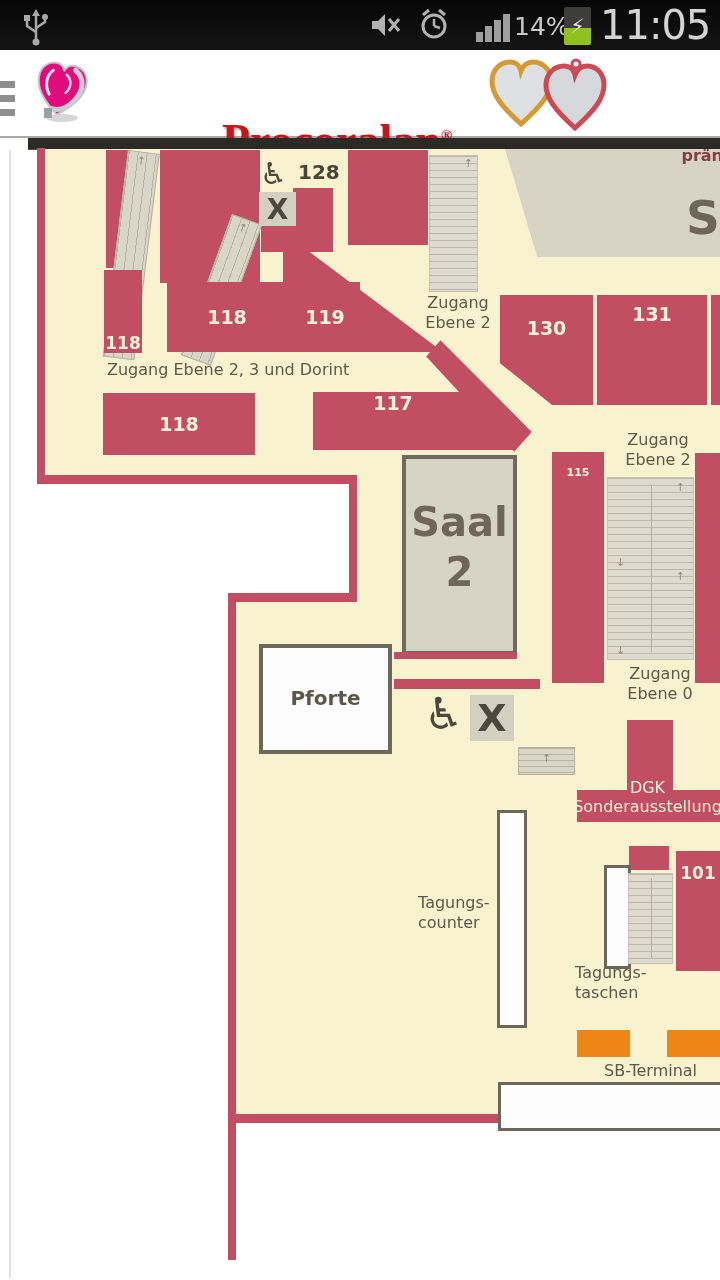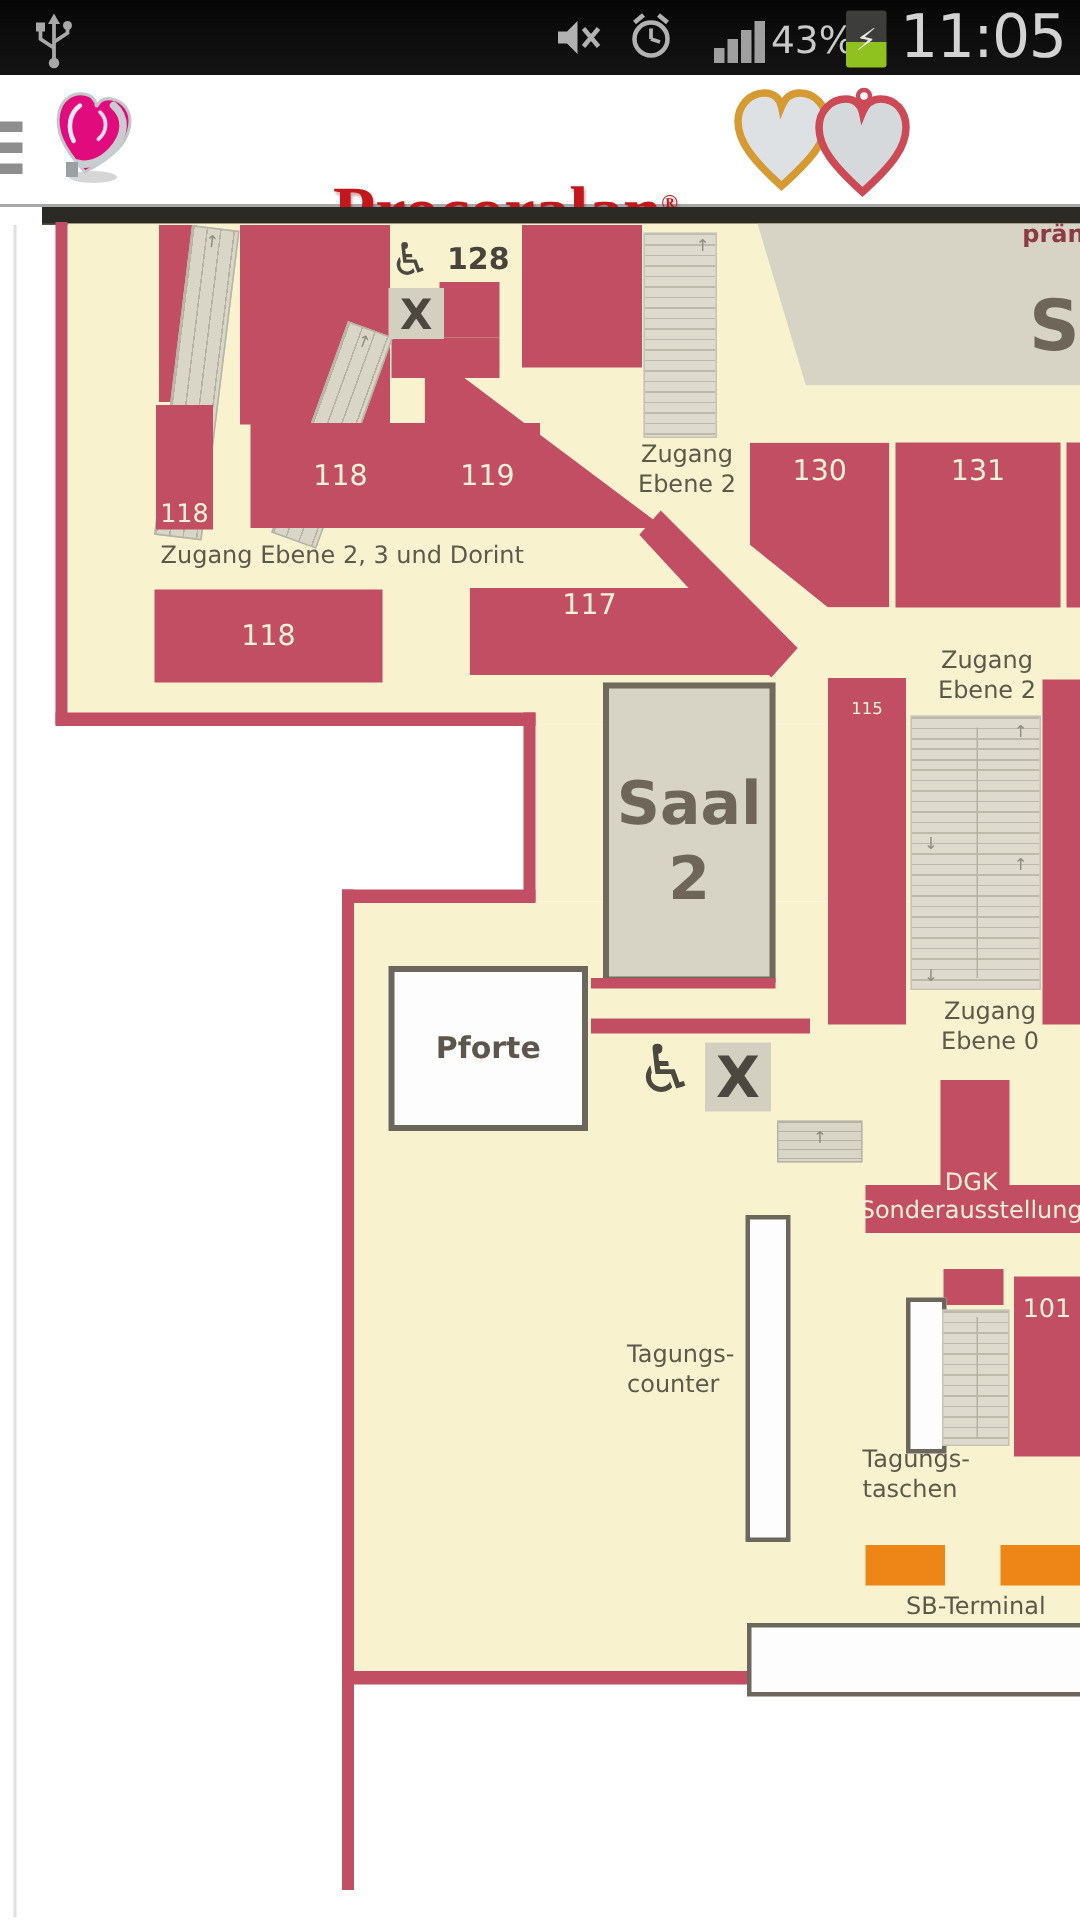--- a/index.html
+++ b/index.html
@@ -28,38 +28,38 @@
   .brand sup{font-size:15px;}
   .brand-sub{position:absolute;left:228px;top:117px;font-size:11px;color:#8f8f8f;letter-spacing:.5px;}
 
   
   .map{position:absolute;left:0;top:138px;width:720px;height:1142px;background:#ffffff;overflow:hidden;}
   .darkbar{position:absolute;left:28px;top:0;width:692px;height:11px;background:#2c2a25;
            border-bottom:1px solid #56534a;}
   .edge-line{position:absolute;left:9px;top:12px;width:2px;height:1128px;background:#e0e0e0;}
   .cream{background:#f9f2cf;}
   .red{background:#c24e63;}
-  .room{background:#c24e63;color:#f7f1d8;font-weight:normal;font-size:19px;text-align:center;}
+  .room{background:#c24e63;color:#f7f1d8;font-weight:bold;font-size:19px;text-align:center;}
   .room.ctrv{display:flex;align-items:center;justify-content:center;}
   .mtext{font-size:16px;color:#5d584c;line-height:20px;white-space:pre-line;}
   .ctr{text-align:center;}
   .dlabel{font-size:20px;font-weight:bold;color:#48443c;}
   .grayhall{background:#d7d3c5;}
   .stairs{background-color:#dedace;border:1px solid #c6c2b4;
           background-image:repeating-linear-gradient(180deg,#bdb9ab 0 1px,transparent 1px 7px);}
   .esc{background-color:#d9d5c7;border:1px solid #b6b2a4;
        background-image:repeating-linear-gradient(90deg,#b6b2a4 0 1px,transparent 1px 9px);}
   .arrow{position:absolute;font-size:11px;color:#8f8b7e;}
   .midline{position:absolute;left:50%;top:4%;bottom:4%;width:1px;background:#b5b1a3;}
   .whitebox{background:#fdfdfd;border:3px solid #6b675c;}
   .xbox{background:#d3cfc1;color:#4c483f;font-weight:bold;text-align:center;
         display:flex;align-items:center;justify-content:center;}
   .wc{color:#4c483f;}
   .saal2{background:#d7d3c5;border:4px solid #6f6a5c;color:#6e6759;font-weight:bold;
-         font-size:40px;line-height:50px;text-align:center;white-space:pre-line;padding-top:52px;box-sizing:border-box;}
+         font-size:40px;line-height:50px;text-align:center;white-space:pre-line;padding-top:38px;box-sizing:border-box;}
   .pforte{background:#fdfdfd;border:4px solid #6b675c;color:#5d574b;font-weight:bold;font-size:20px;
           text-align:center;padding-top:38px;box-sizing:border-box;}
   .dgktext{color:#f8f0d6;font-size:16px;line-height:19px;font-weight:normal;
            text-align:center;white-space:pre-line;}
   .orange{background:#ee8517;}
 </style>
 </head>
 <body>
 
 <div class="screen">
@@ -91,21 +91,21 @@
       <line x1="29" y1="8" x2="23" y2="3" stroke="#b2b2b2" stroke-width="3"></line>
     </svg>
 
     <span class="sigbars">
       <i style="left:0;height:10px"></i>
         <i style="left:9px;height:16px"></i>
       <i style="left:18px;height:22px"></i>
         <i style="left:27px;height:28px"></i>
     </span>
 
-    <span class="sb-pct">43%</span>
+    <span class="sb-pct">14%</span>
 
     <span class="battery">
       <span>⚡</span>
     </span>
 
     <span class="sb-time">11:05</span>
   </div>
 
   <div class="header">
     <span class="burger">
@@ -192,21 +192,21 @@
 
     <div class="abs mtext" style="left:107px;top:222px;width:300px">Zugang Ebene 2, 3 und Dorint</div>
 
     <div class="abs room ctrv" style="left:103px;top:255px;width:152px;height:62px">
       <span>118</span>
     </div>
     <div class="abs room" style="left:313px;top:254px;width:203px;height:58px;clip-path:polygon(0 0,77% 0,100% 100%,0 100%);padding-top:0;box-sizing:border-box">
       <span style="display:block;width:160px">117</span>
     </div>
 
-    <div class="abs room" style="left:500px;top:157px;width:93px;height:110px;clip-path:polygon(0 0,100% 0,100% 100%,56% 100%,0 62%);padding-top:8px;box-sizing:border-box">
+    <div class="abs room" style="left:500px;top:157px;width:93px;height:110px;clip-path:polygon(0 0,100% 0,100% 100%,56% 100%,0 62%);padding-top:22px;box-sizing:border-box">
       <span>130</span>
     </div>
     <div class="abs room" style="left:597px;top:157px;width:110px;height:110px;padding-top:8px;box-sizing:border-box">
       <span>131</span>
     </div>
     <div class="abs red" style="left:711px;top:157px;width:9px;height:110px"></div>
 
     <div class="abs mtext ctr" style="left:610px;top:292px;width:96px">Zugang
 Ebene 2</div>
     <div class="abs room" style="left:552px;top:314px;width:52px;height:231px;padding-top:14px;box-sizing:border-box;font-size:11px">

